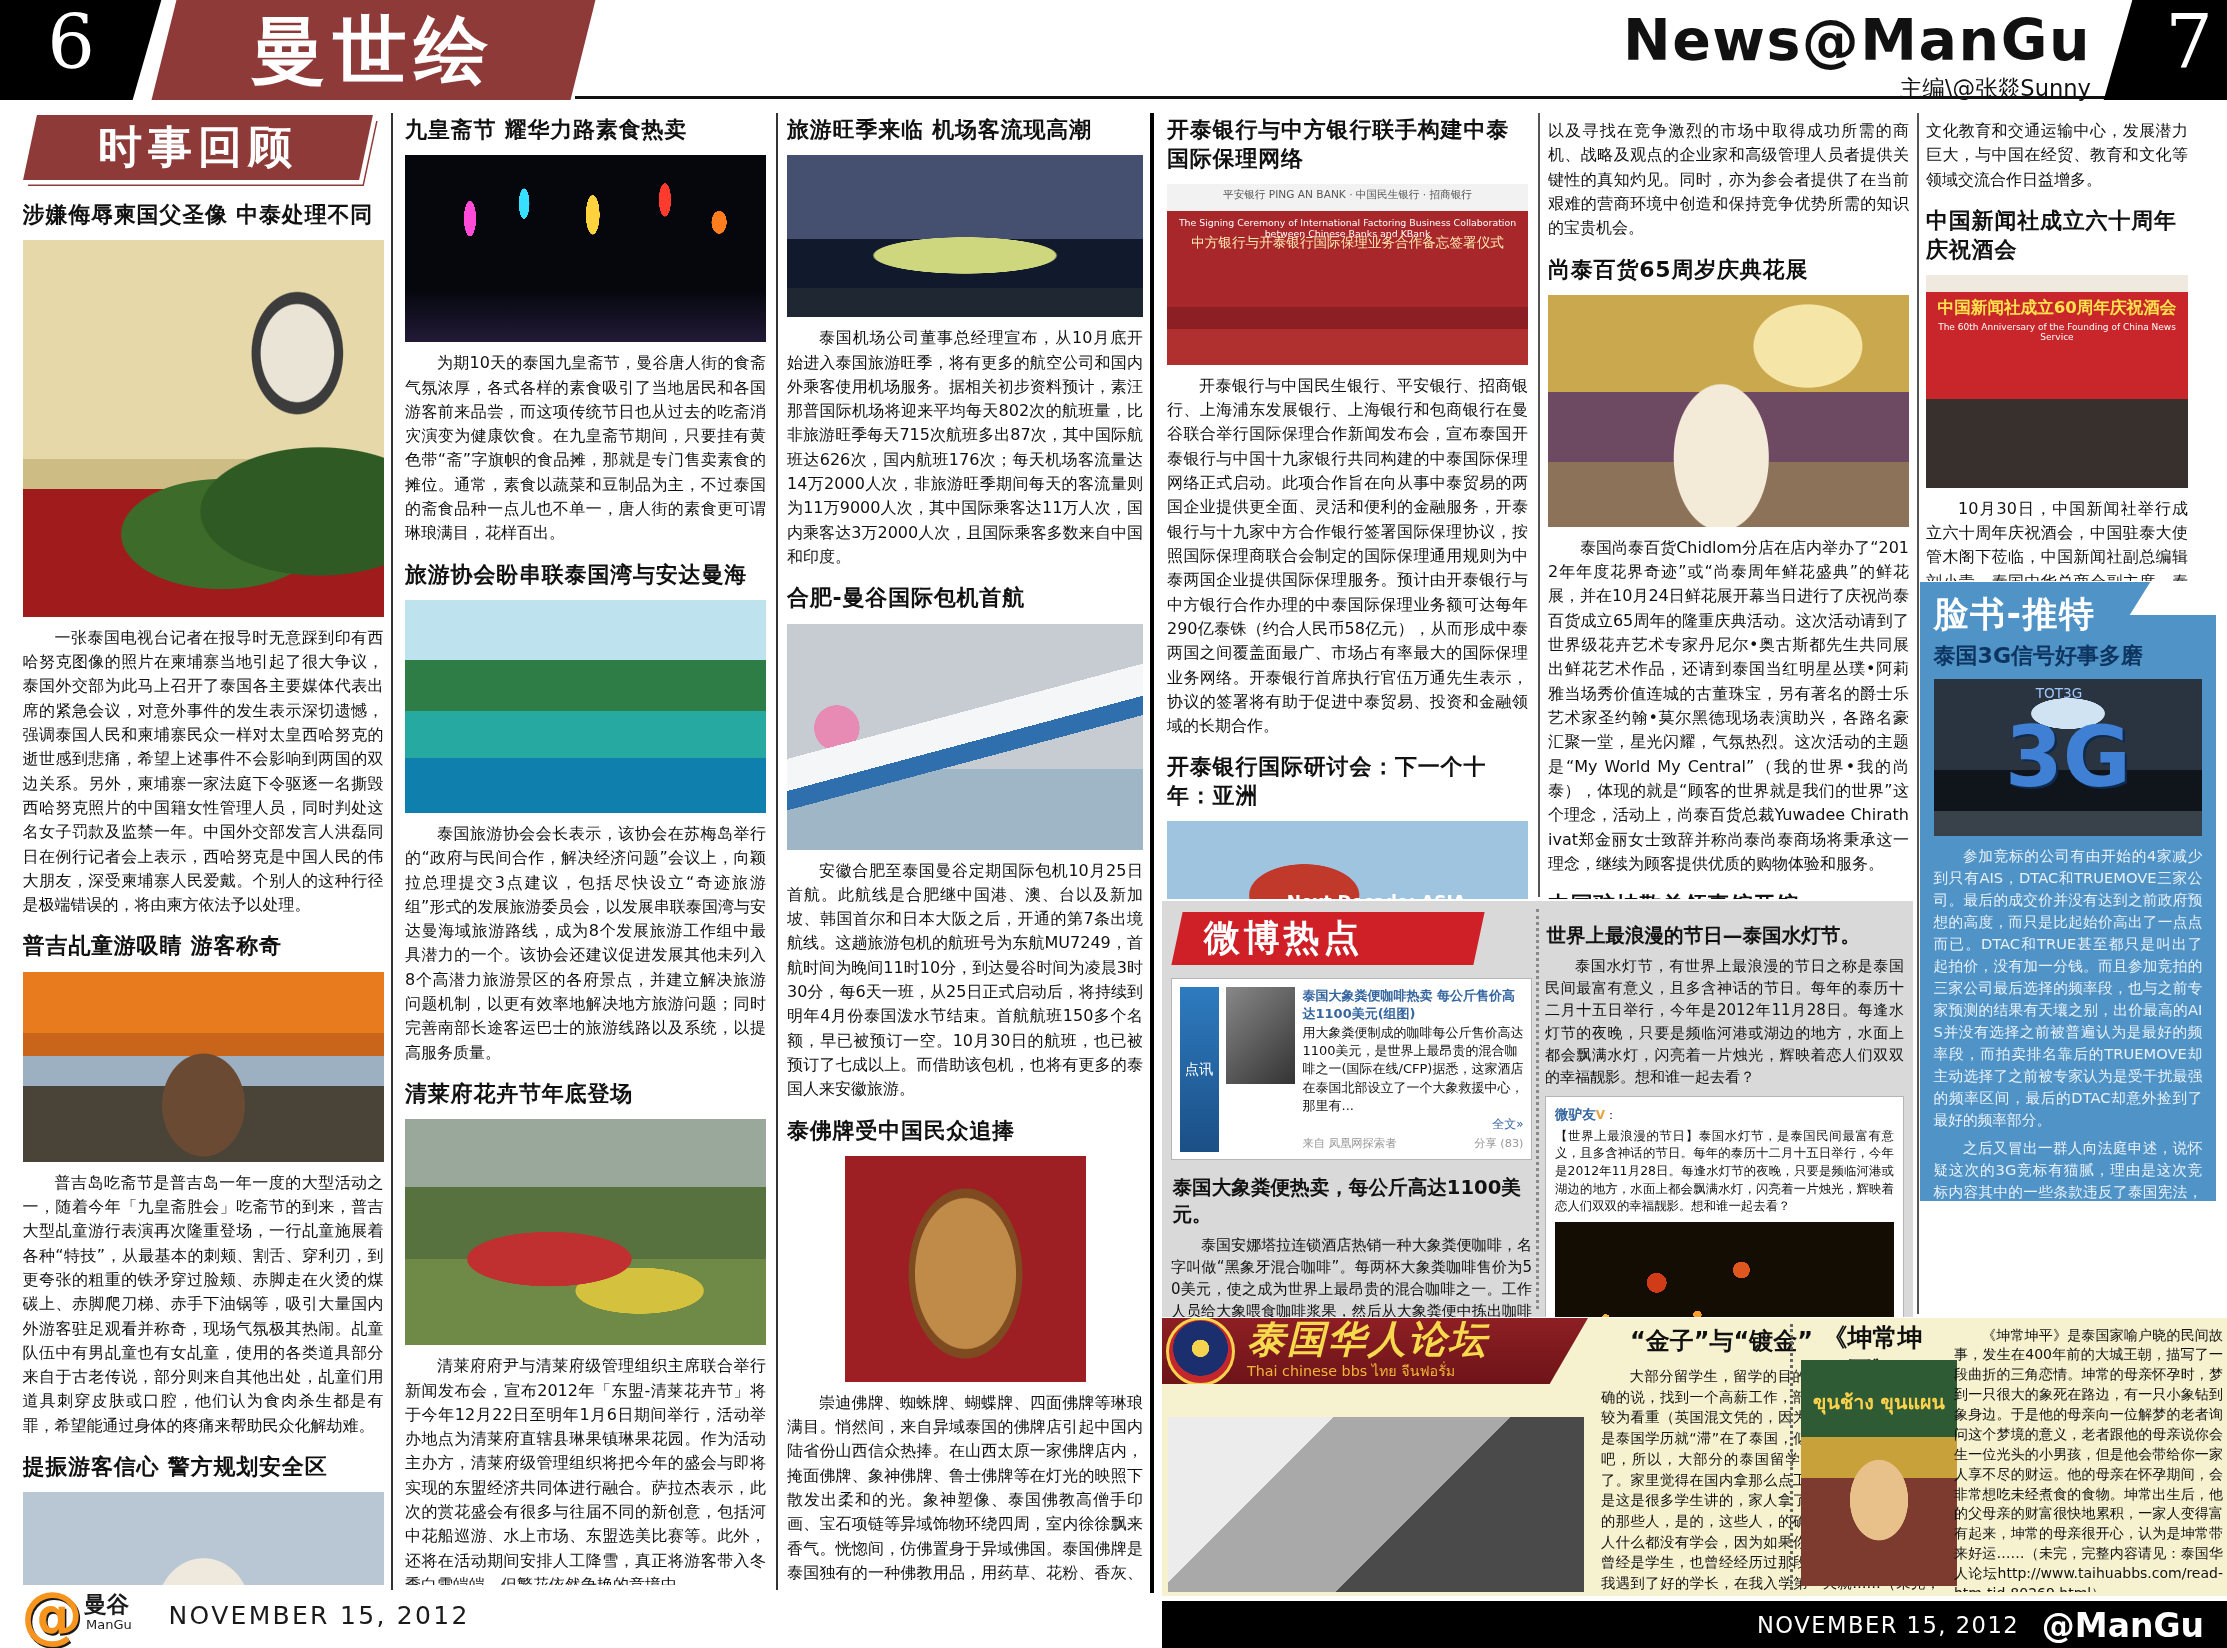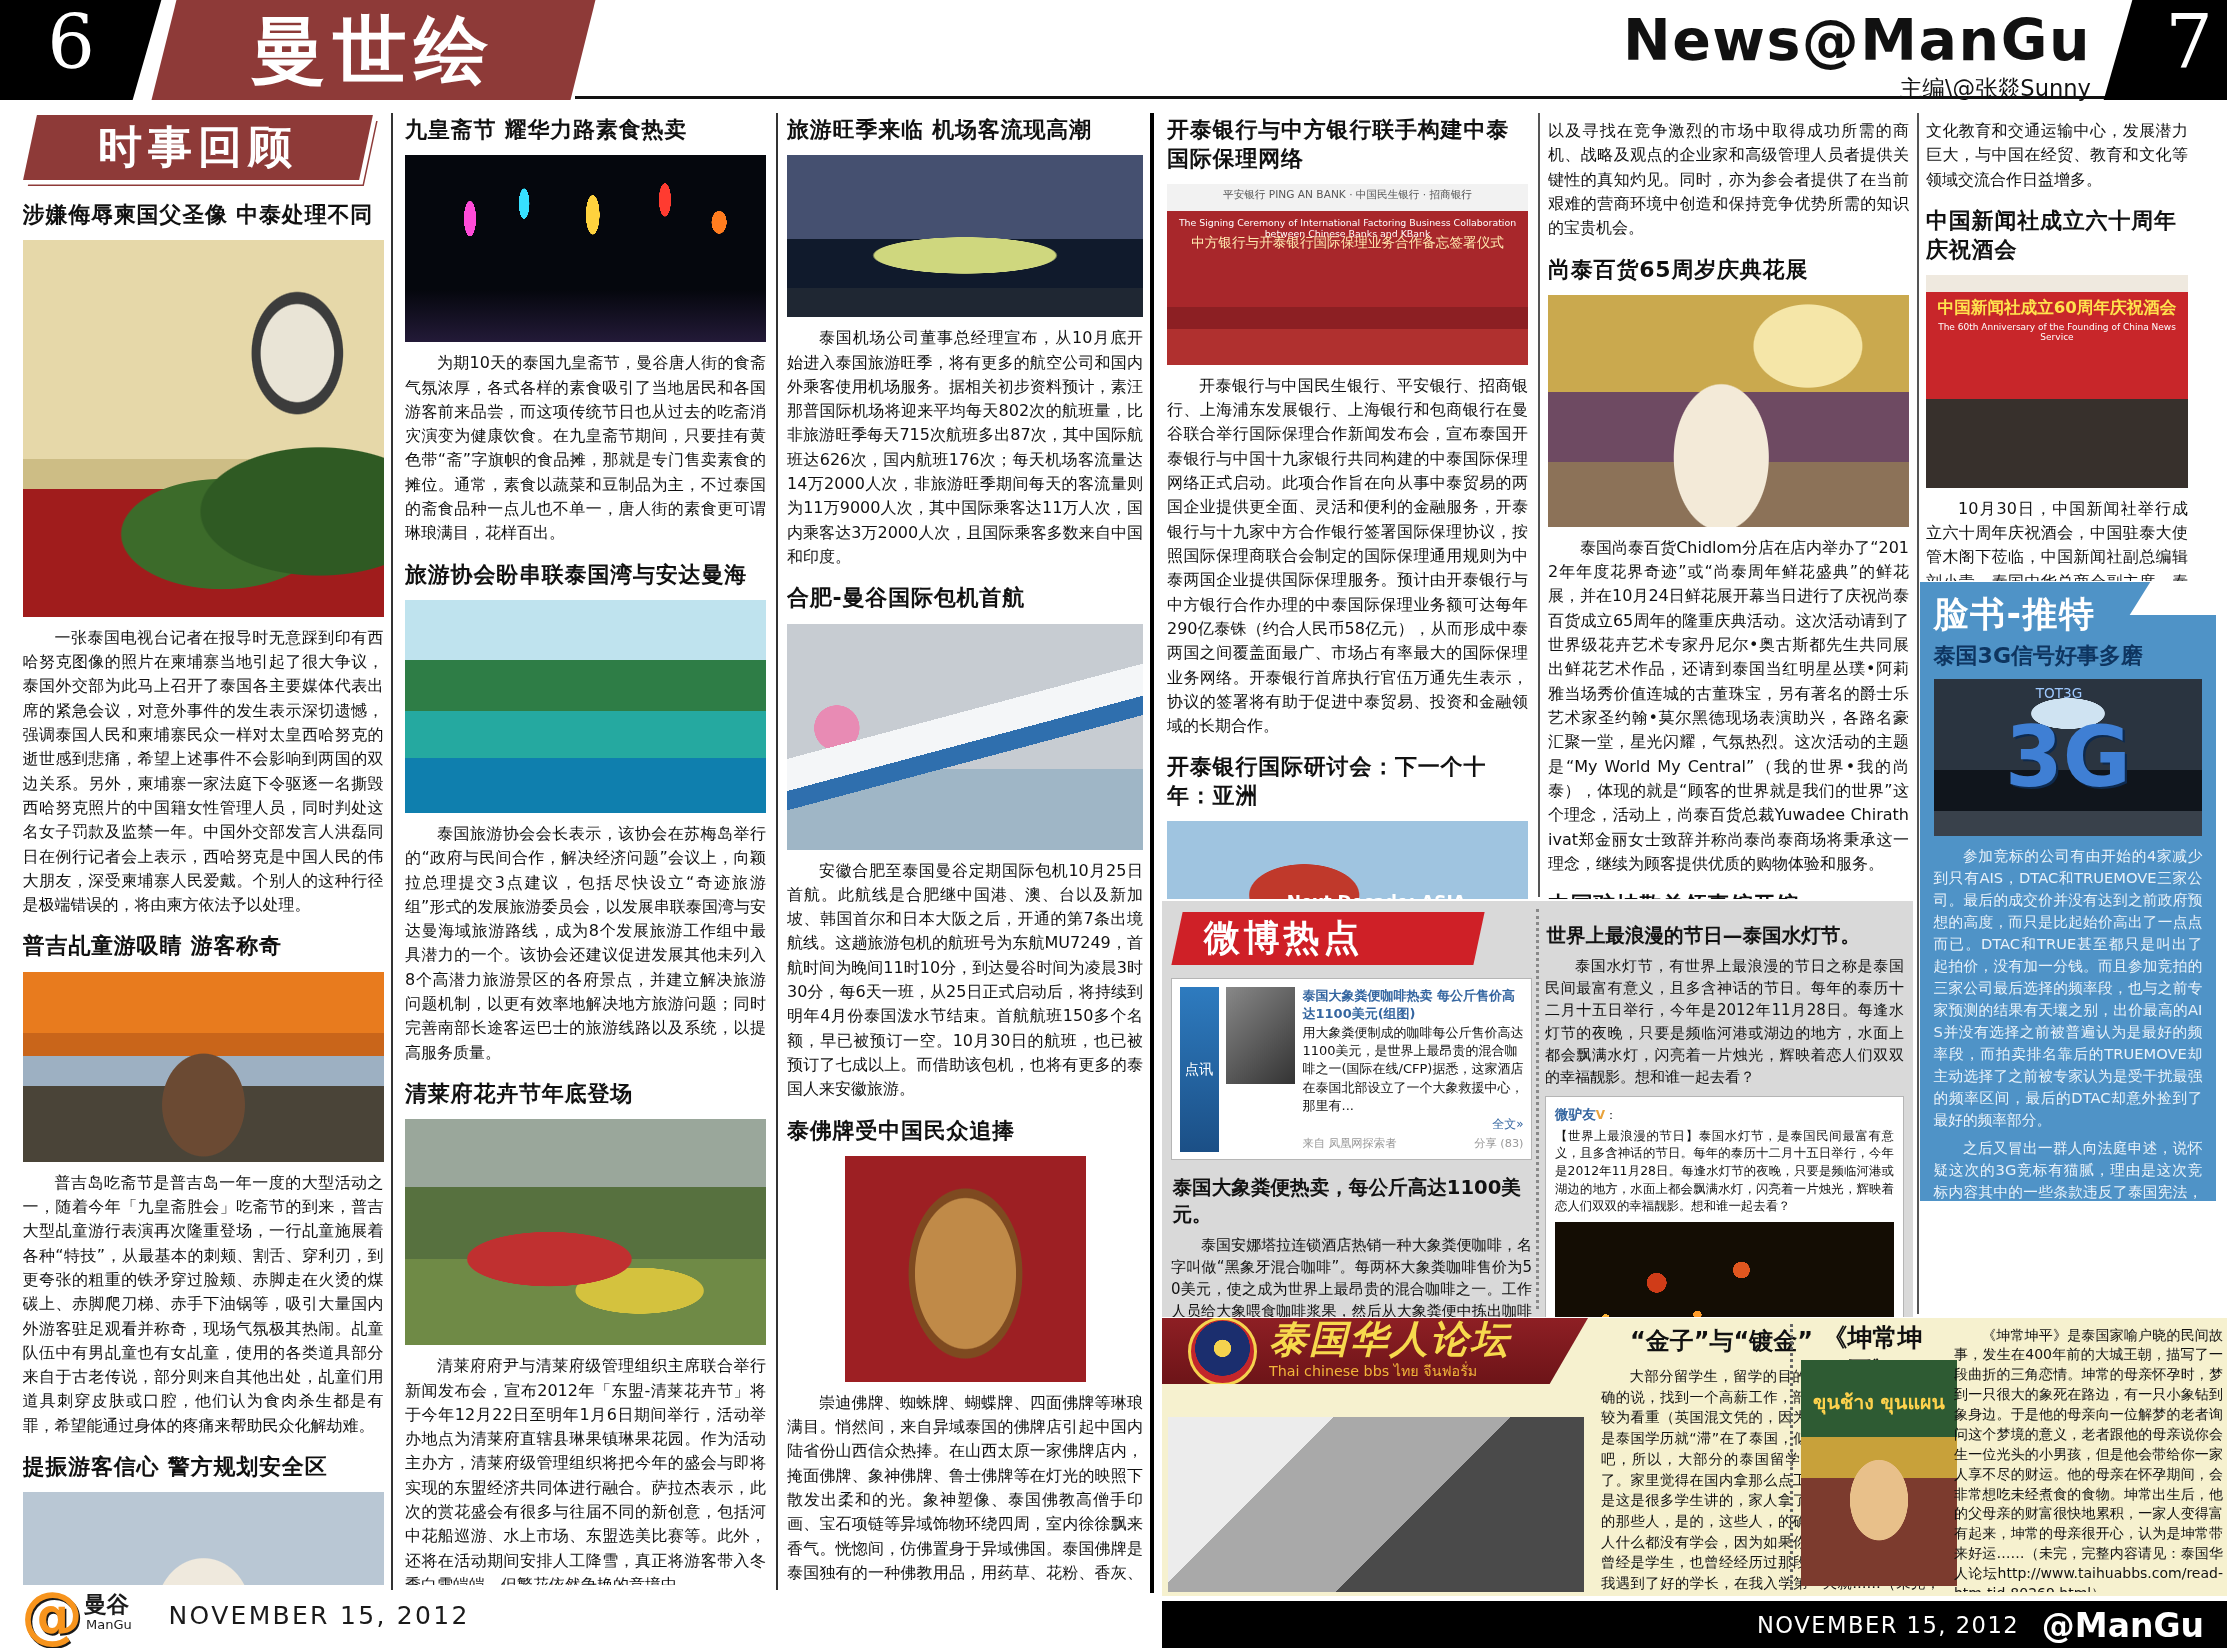--- a/index.html
+++ b/index.html
@@ -135,21 +135,21 @@
   #fb .fbs{color:#0e3560;font-size:22px;font-weight:bold;margin:3px 0 7.5px}
   #fb p{color:#e9f2fa;font-size:14.7px;line-height:1.5;text-align:justify;text-indent:2em;margin:6px 0;word-break:break-all}
   .cap-tot{position:absolute;right:9px;top:6px;font-size:13.6px;font-weight:normal;color:#9fc9ff}
   .big3g{position:absolute;left:0;top:30px;width:100%;text-align:center;font-size:83px;font-weight:bold;
          color:#3f7fd4;text-shadow:2.3px 2.3px 0 #0e2a4e}
   
   #cream{position:absolute;left:1162px;top:1318px;width:1066px;height:278px;background:#f6f1cf;overflow:hidden}
   .forumBanner{position:absolute;left:0;top:0;width:426px;height:66px;
                background:linear-gradient(180deg,#8e1f24,#6d1418);
                clip-path:polygon(0 0,100% 0,91% 100%,0 100%);
-               display:flex;align-items:center;gap:12px;padding-left:26px}
+               display:flex;align-items:center;gap:12px;padding-left:4px}
   .emblem{width:69px;height:69px;border-radius:50%;flex:none;border:3px solid #f5d34e;
           background:radial-gradient(circle at 50% 45%,#f5d34e 0 18%,#1b2e6e 19% 58%,#c3262b 59% 100%)}
   .fbn-cn{color:#f7d94d;font-size:38px;font-weight:bold;letter-spacing:2.3px;font-style:italic;line-height:1.05}
   .fbn-en{color:#f2b53a;font-size:14.3px}
   .forumPhoto{position:absolute;left:6px;top:97px;width:416px}
   .goldT{position:absolute;left:468px;top:7px;width:317px;font-size:24px;font-weight:bold}
   .goldB{position:absolute;left:439px;top:48px;width:339px;height:225px;font-size:14.3px;line-height:1.45;
          text-align:justify;text-indent:2em;overflow:hidden;word-break:break-all}
   .vdots{position:absolute;left:628px;top:6px;height:266px;border-left:3px dotted #666}
   .khunT{position:absolute;left:637px;top:3px;width:147px;font-size:25px;font-weight:bold;text-align:center}

